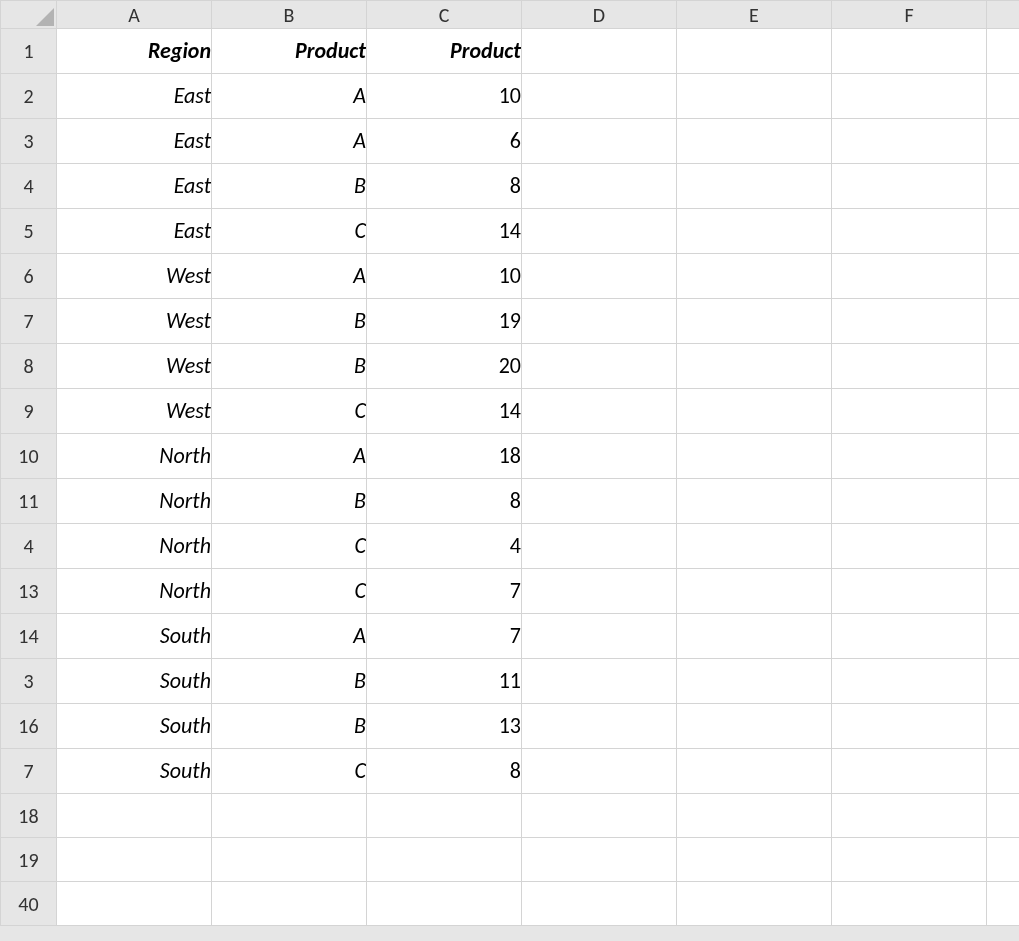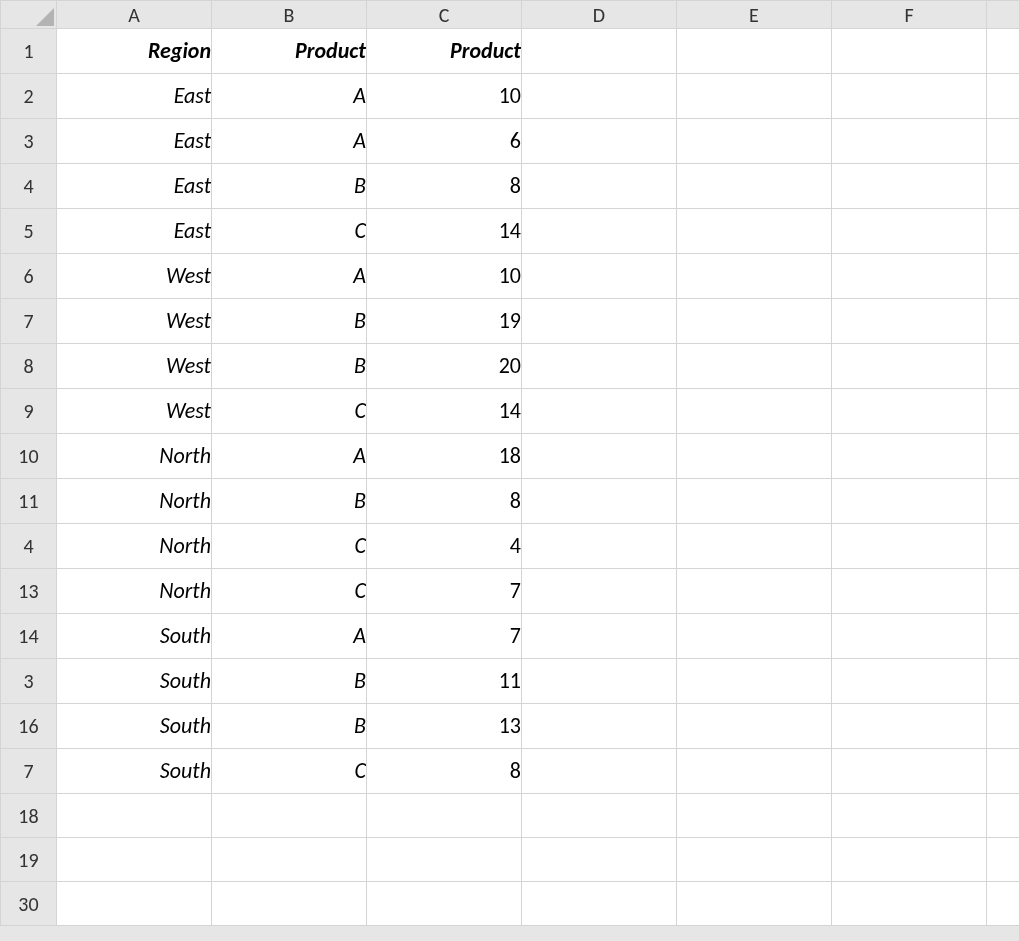--- a/index.html
+++ b/index.html
@@ -328,21 +328,21 @@
     <td class="cell"></td>
     <td class="cell"></td>
     <td class="cell"></td>
     <td class="cell"></td>
     <td class="cell"></td>
     <td class="cell"></td>
     <td class="cell"></td>
   </tr>
 
   <tr>
-    <td class="rowhdr">30</td>
+    <td class="rowhdr">40</td>
     <td class="cell"></td>
     <td class="cell"></td>
     <td class="cell"></td>
     <td class="cell"></td>
     <td class="cell"></td>
     <td class="cell"></td>
     <td class="cell"></td>
   </tr>
 
 </tbody>

